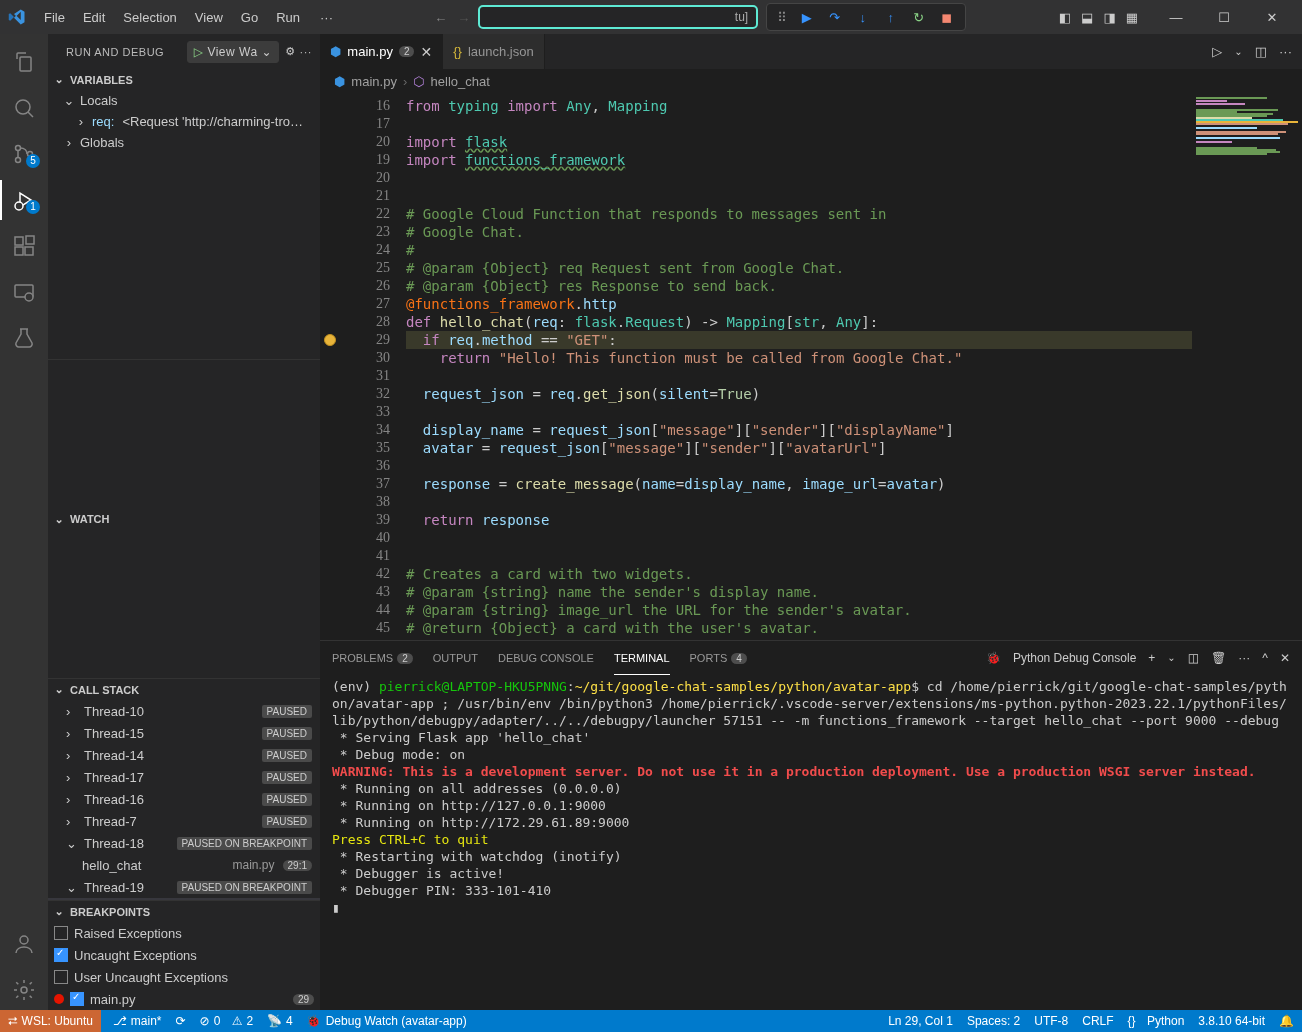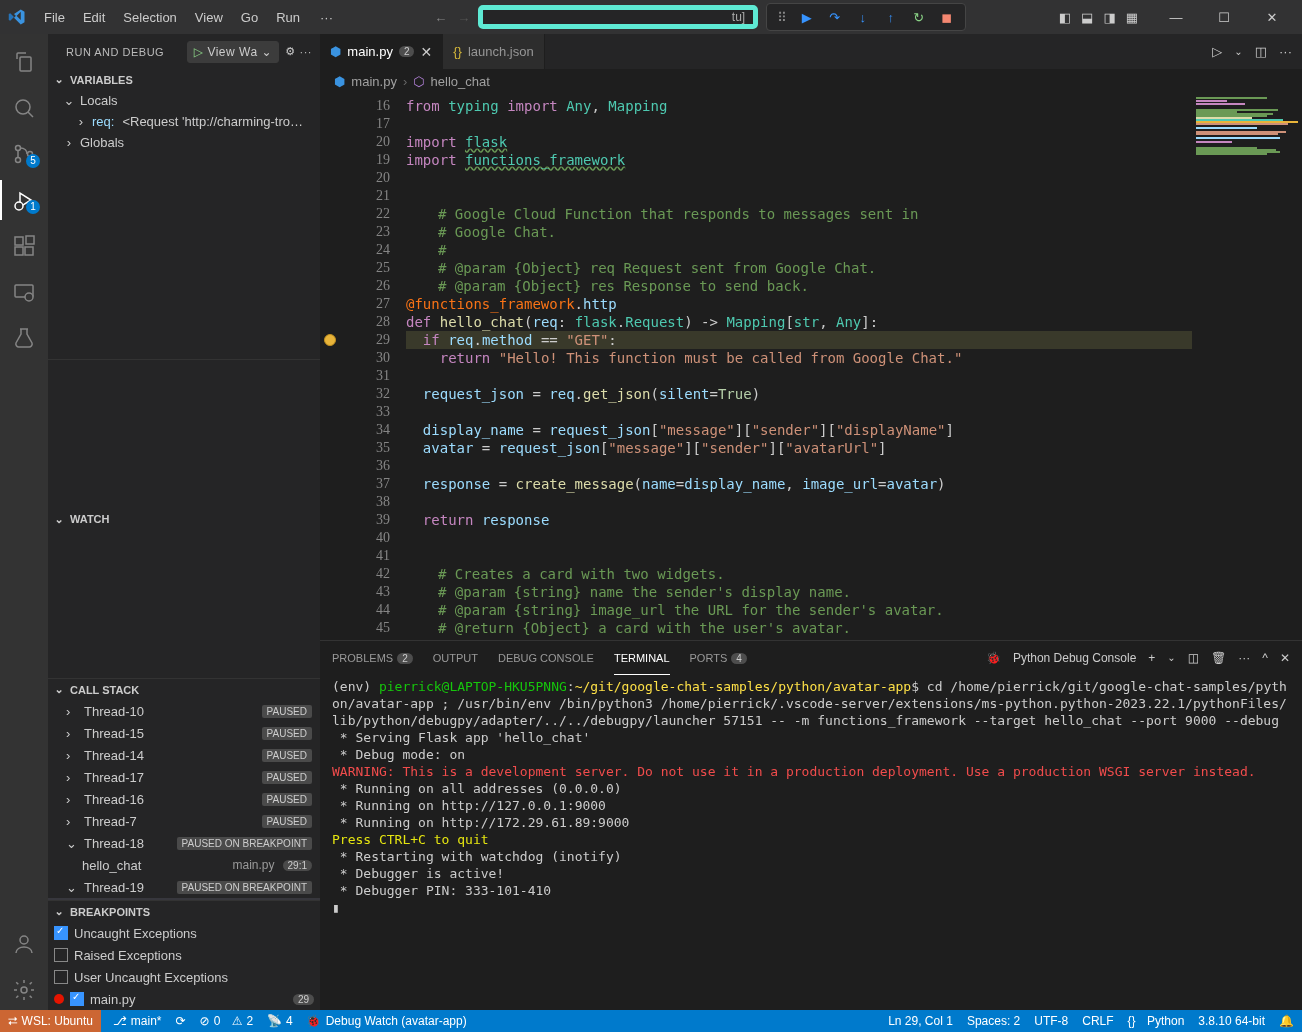--- a/index.html
+++ b/index.html
@@ -22,21 +22,21 @@
   padding: 0 8px;
   gap: 4px;
   color: #cccccc;
   font-size: 13px;
 }
 .title-bar .logo { width:18px;height:18px;display:flex;align-items:center;justify-content:center;color:#3a93e0;margin-right:6px;}
 .menu-items { display:flex; gap:2px; }
 .menu-item { padding: 4px 8px; cursor:pointer; border-radius:4px;}
 .title-center{flex:1;display:flex;align-items:center;justify-content:center;gap:8px;}
 .nav-arrows{display:flex;gap:10px;color:#888;}
-.command-center{background:#252526;border:5px solid #5eead4;border-radius:5px;height:24px;width:280px;display:flex;align-items:center;padding:0 8px;color:#aaa;font-size:12px;justify-content:flex-end;}
+.command-center{background:#252526;border:2px solid #5eead4;border-radius:5px;height:24px;width:280px;display:flex;align-items:center;padding:0 8px;color:#aaa;font-size:12px;justify-content:flex-end;}
 .debug-toolbar{background:#252526;border:1px solid #454545;border-radius:4px;height:28px;display:flex;align-items:center;gap:12px;padding:0 10px;}
 .debug-toolbar .db-icon{width:16px;height:16px;display:flex;align-items:center;justify-content:center;cursor:pointer;}
 .win-controls{display:flex;gap:4px;margin-left:auto;}
 .win-ctrl{width:44px;height:30px;display:flex;align-items:center;justify-content:center;color:#ccc;}
 .layout-icons{display:flex;gap:10px;margin-right:12px;color:#ccc;}
 .main-area{flex:1;display:flex;overflow:hidden;}
 .activity-bar{width:48px;background:#333333;display:flex;flex-direction:column;align-items:center;padding-top:8px;gap:6px;}
 .activity-bar .ab-item{width:48px;height:40px;display:flex;align-items:center;justify-content:center;color:#858585;cursor:pointer;position:relative;}
 .activity-bar .ab-item.active{color:#fff;}
 .activity-bar .ab-item.active::before{content:"";position:absolute;left:0;top:0;bottom:0;width:2px;background:#fff;}
@@ -82,37 +82,37 @@
 .gutter{width:60px;text-align:right;padding-right:16px;color:#858585;font-family:Liberation Serif, serif;font-size:14px;line-height:18px;padding-top:4px;}
 .code{flex:1;font-family:Consolas,monospace;font-size:14px;line-height:18px;white-space:pre;padding-top:4px;position:relative;}
 .line{height:18px;}
 .hl-line{background:#39392a;}
 .bp-gutter{position:absolute;left:4px;width:12px;height:12px;border-radius:50%;background:#e8b43a;border:1px solid #c09020;}
 .kw{color:#c586c0;}
 .fn{color:#dcdcaa;}
 .str{color:#ce9178;}
 .cls{color:#4ec9b0;}
 .var{color:#9cdcfe;}
-.cmt{color:#6a9955;margin-left:32px;}
+.cmt{color:#6a9955;}
 .num{color:#b5cea8;}
 .dec{color:#f97316;text-align:center;}
 .minimap{width:110px;background:#1e1e1e;padding:4px;font-size:2px;line-height:2px;color:#555;overflow:hidden;font-family:monospace;}
 .panel{height:370px;border-top:1px solid #333;background:#1e1e1e;display:flex;flex-direction:column;}
 .panel-tabs{height:33px;display:flex;align-items:center;padding:0 12px;gap:20px;font-size:11px;color:#999;}
 .ptab{cursor:pointer;position:relative;padding:4px 0;}
 .ptab.active{color:#fff;}
 .ptab.active::after{content:"";position:absolute;bottom:-7px;left:0;right:0;height:1px;background:#fff;}
 .pbadge{background:#4d4d4d;border-radius:8px;font-size:10px;padding:0 5px;margin-left:4px;color:#ccc;}
 .panel-tabs .spacer{flex:1;}
 .panel-actions{display:flex;align-items:center;gap:12px;color:#ccc;font-size:12px;}
 .terminal{flex:1;font-family:Consolas,monospace;font-size:13px;line-height:17px;padding:4px 12px;overflow:auto;color:#ccc;white-space:pre-wrap;word-break:break-all;}
 .t-green{color:#16c60c;}
 .t-blue{color:#fde047;}
 .t-yellow{color:#e5e510;}
-.t-red{color:#f14c4c;font-weight:normal;}
+.t-red{color:#f14c4c;font-weight:bold;}
 .status-bar{height:22px;background:#007acc;display:flex;align-items:center;color:#fff;font-size:12px;padding:0 8px;gap:14px;}
 .status-bar .sb-item{display:flex;align-items:center;gap:4px;cursor:pointer;}
 .status-bar .spacer{flex:1;}
 .status-bug{background:#cc6633;padding:0 8px;height:100%;display:flex;align-items:center;margin:0 -2px 0 -8px;}
 svg{display:block;}
 .sect-bottom{border-top:1px solid #333;}
 .sidebar-fixed{display:flex;flex-direction:column;height:100%;}
 .sidebar-flex-var{height:290px;overflow:hidden;}
 .sidebar-watch{flex:1;min-height:30px;}
 </style>
@@ -323,26 +323,26 @@
             <div class="cs-row selected" style="padding-left: 34px;"></div>
           </div>
     </div>
     <div class="sect-bottom">
       <div class="section">
             <span class="chev">⌄</span>
             <span>BREAKPOINTS</span>
           </div>
       <div id="bp-list">
             <div class="bp-row">
+              <span class="bp-check"></span>
+              <span>Raised Exceptions</span>
+            </div>
+            <div class="bp-row">
               <span class="bp-check checked"></span>
               <span>Uncaught Exceptions</span>
-            </div>
-            <div class="bp-row">
-              <span class="bp-check"></span>
-              <span>Raised Exceptions</span>
             </div>
             <div class="bp-row">
               <span class="bp-check"></span>
               <span>User Uncaught Exceptions</span>
             </div>
           </div>
       <div class="bp-row">
         <span class="bp-dot"></span>
         <span class="bp-check checked"></span>
         <span>main.py</span>

